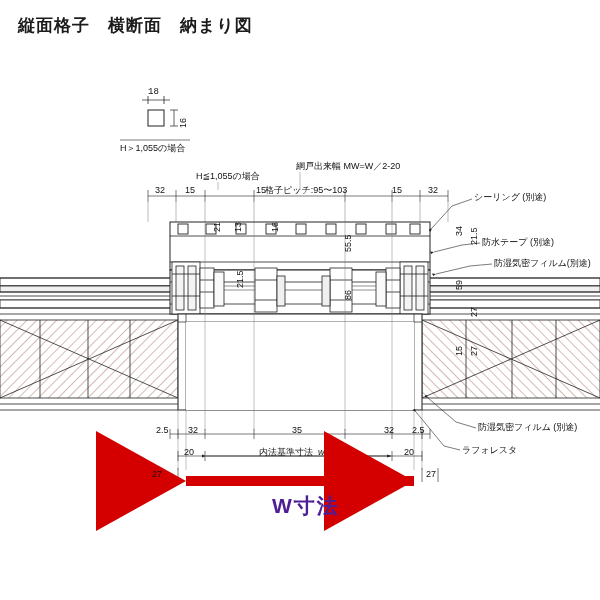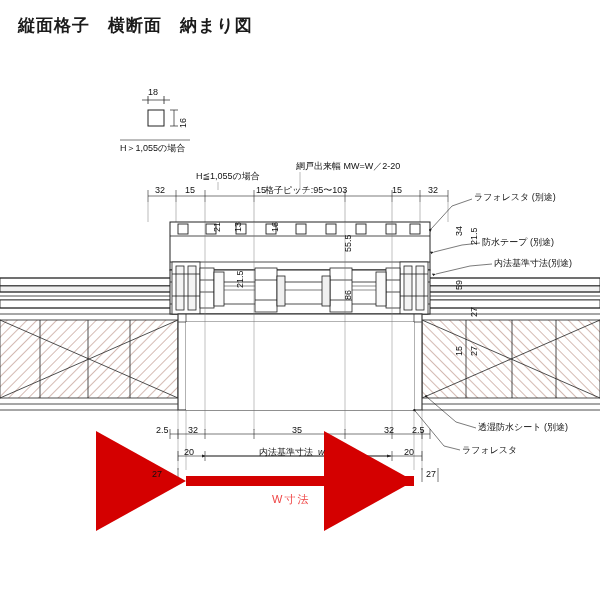--- a/index.html
+++ b/index.html
@@ -14,21 +14,21 @@
     font-size:17px;font-weight:700;color:#1b1b1b;letter-spacing:1px;
     white-space:nowrap;
   }
   svg{position:absolute;left:0;top:0;width:600px;height:600px;}
   .lbl{
     position:absolute;font-size:9px;color:#111;white-space:nowrap;
     line-height:1;
   }
   .lbl.rot{transform-origin:left top;transform:rotate(-90deg);}
   .wdim{
-    position:absolute;font-size:11px;font-weight:400;color:#ef4444;
+    position:absolute;font-size:21px;font-weight:700;color:#4c1d95;
     letter-spacing:2px;white-space:nowrap;
   }
 </style>
 </head>
 <body>
 
 <div id="stage">
 
   <div class="title">縦面格子　横断面　納まり図</div>
 
@@ -258,21 +258,21 @@
         <line x1="416" y1="412" x2="444" y2="446" marker-start="url(#arS)"></line>
         <line x1="444" y1="446" x2="460" y2="450"></line>
       </g>
 
       <g stroke="#d40000" stroke-width="10" fill="none">
         <line x1="186" y1="481" x2="414" y2="481" marker-start="url(#arRedL)" marker-end="url(#arRedL)"></line>
       </g>
     </g>
   </svg>
 
-  <div class="lbl" style="left:148px;top:88px;">18</div>
+  <div class="lbl" style="left:148px;top:88px;font-family:Liberation Mono, monospace;">18</div>
   <div class="lbl rot" style="left:179px;top:128px;">16</div>
   <div class="lbl" style="left:120px;top:144px;">H＞1,055の場合</div>
   <div class="lbl" style="left:196px;top:172px;">H≦1,055の場合</div>
   <div class="lbl" style="left:296px;top:162px;">網戸出来幅 MW=W／2-20</div>
   <div class="lbl" style="left:265px;top:186px;">格子ピッチ:95〜103</div>
 
   <div class="lbl" style="left:155px;top:186px;">32</div>
   <div class="lbl" style="left:185px;top:186px;">15</div>
   <div class="lbl" style="left:256px;top:186px;">15</div>
   <div class="lbl" style="left:392px;top:186px;">15</div>
@@ -300,19 +300,19 @@
   <div class="lbl" style="left:184px;top:448px;">20</div>
   <div class="lbl" style="left:404px;top:448px;">20</div>
   <div class="lbl" style="left:259px;top:448px;font-family:Liberation Serif, serif;">内法基準寸法</div>
   <div class="lbl" style="left:318px;top:448px;font-style:italic;">w</div>
 
   <div class="lbl" style="left:152px;top:470px;">27</div>
   <div class="lbl" style="left:426px;top:470px;">27</div>
 
   <div class="wdim" style="left:272px;top:492px;">W寸法</div>
 
-  <div class="lbl" style="left:474px;top:193px;">ラフォレスタ (別途)</div>
+  <div class="lbl" style="left:474px;top:193px;">シーリング (別途)</div>
   <div class="lbl" style="left:482px;top:238px;text-align:center;">防水テープ (別途)</div>
-  <div class="lbl" style="left:494px;top:259px;">内法基準寸法(別途)</div>
-  <div class="lbl" style="left:478px;top:423px;">透湿防水シート (別途)</div>
+  <div class="lbl" style="left:494px;top:259px;">防湿気密フィルム(別途)</div>
+  <div class="lbl" style="left:478px;top:423px;">防湿気密フィルム (別途)</div>
   <div class="lbl" style="left:462px;top:446px;">ラフォレスタ</div>
 
 </div>
 
 </body></html>

